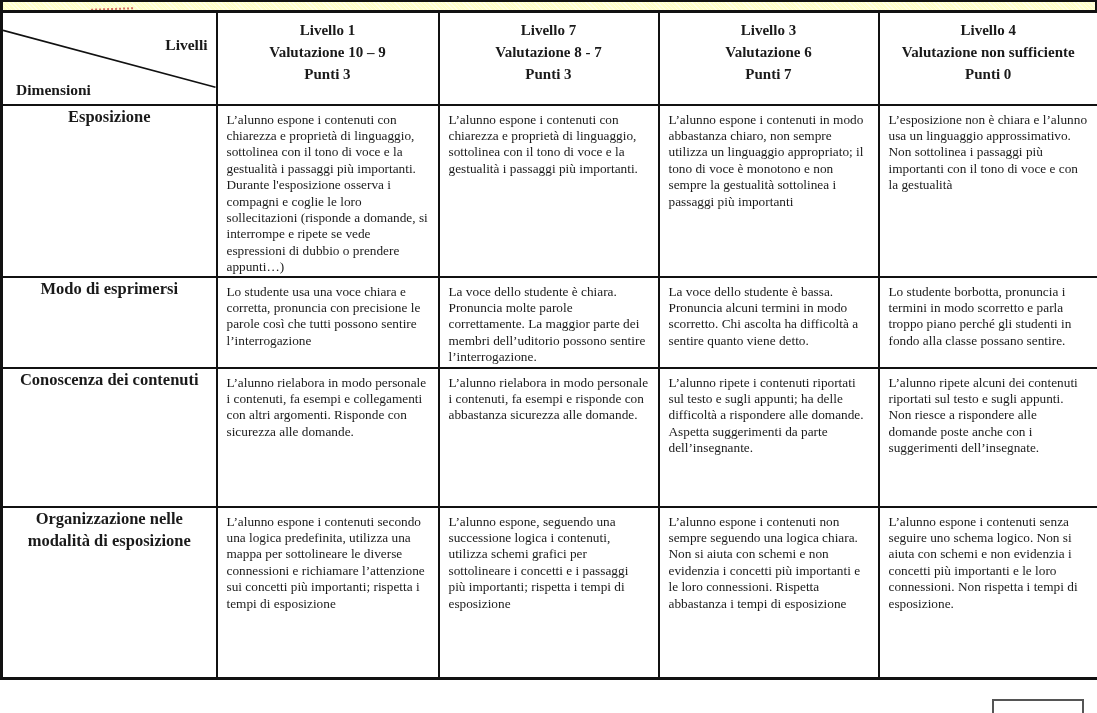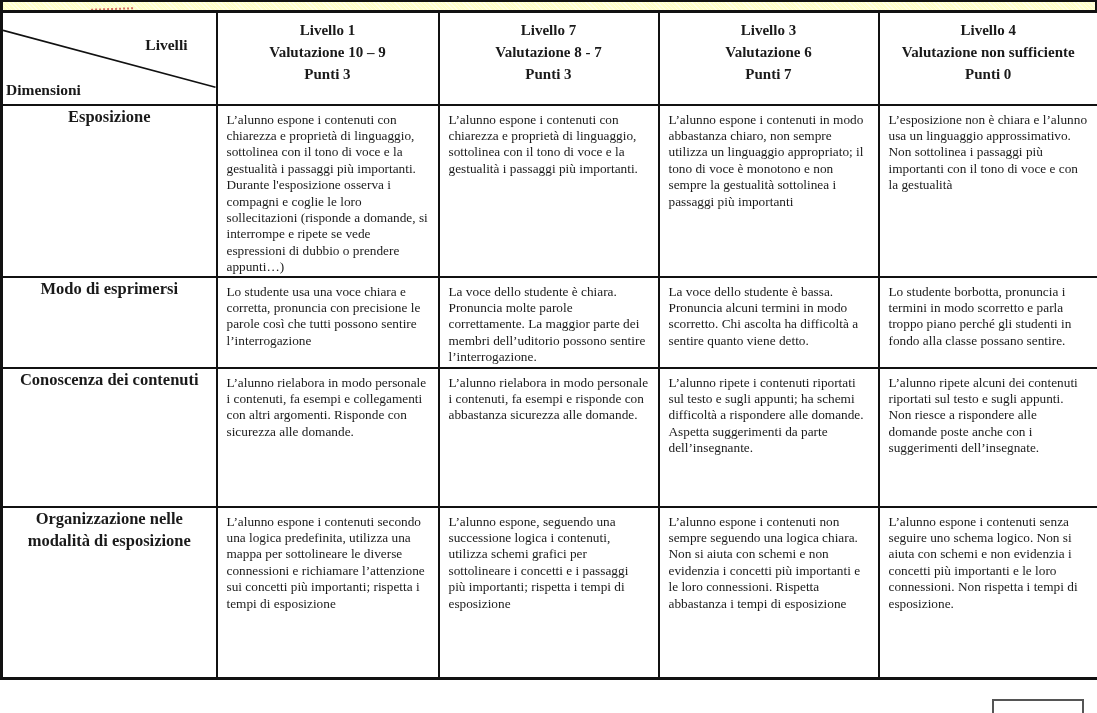--- a/index.html
+++ b/index.html
@@ -46,25 +46,25 @@
     vertical-align: top;
     color: #1a1a1a;
   }
   table.rubric { border: 3px solid #111; }
 
   
   tr.header-row { height: 93px; }
   td.corner-cell { position: relative; }
   .diag-svg { position: absolute; top: 0; left: 0; width: 100%; height: 100%; display: block; }
   .corner-top {
-    position: absolute; top: 23px; right: 28px;
+    position: absolute; top: 23px; right: 8px;
     font-weight: bold; font-size: 15.5px;
   }
   .corner-bottom {
-    position: absolute; bottom: 5px; left: 3px;
+    position: absolute; bottom: 5px; left: 13px;
     font-weight: bold; font-size: 15.5px;
   }
   td.level-cell {
     text-align: center;
     font-weight: bold;
     font-size: 15px;
     padding-top: 7px;
     line-height: 1.45;
   }
 
@@ -157,21 +157,21 @@
       <td class="content-cell">Lo studente usa una voce chiara e corretta, pronuncia con precisione le parole così che tutti possono sentire l’interrogazione</td>
       <td class="content-cell">La voce dello studente è chiara. Pronuncia molte parole correttamente. La maggior parte dei membri dell’uditorio possono sentire l’interrogazione.</td>
       <td class="content-cell">La voce dello studente è bassa. Pronuncia alcuni termini in modo scorretto.  Chi ascolta ha difficoltà a sentire quanto viene detto.</td>
       <td class="content-cell">Lo studente borbotta, pronuncia i termini in modo scorretto e parla troppo piano perché gli studenti in fondo alla classe possano sentire.</td>
     </tr>
 
     <tr class="row-3">
       <td class="dim-cell">Conoscenza dei contenuti</td>
       <td class="content-cell">L’alunno rielabora in modo personale i contenuti, fa esempi e collegamenti con altri argomenti. Risponde con sicurezza alle domande.</td>
       <td class="content-cell">L’alunno rielabora in modo personale i contenuti, fa esempi e risponde con abbastanza sicurezza alle domande.</td>
-      <td class="content-cell">L’alunno ripete i contenuti riportati sul testo e sugli appunti; ha schemi difficoltà a rispondere alle domande. Aspetta suggerimenti da parte dell’insegnante.</td>
+      <td class="content-cell">L’alunno ripete i contenuti riportati sul testo e sugli appunti; ha delle difficoltà a rispondere alle domande. Aspetta suggerimenti da parte dell’insegnante.</td>
       <td class="content-cell">L’alunno ripete alcuni dei contenuti  riportati sul testo e sugli appunti. Non riesce a rispondere alle domande poste anche con i suggerimenti dell’insegnate.</td>
     </tr>
 
     <tr class="row-4">
       <td class="dim-cell">Organizzazione nelle modalità di esposizione</td>
       <td class="content-cell">L’alunno espone i contenuti secondo una logica predefinita, utilizza una mappa per sottolineare le diverse connessioni e  richiamare l’attenzione sui concetti più importanti; rispetta i tempi di esposizione</td>
       <td class="content-cell">L’alunno espone, seguendo una successione logica  i contenuti, utilizza schemi grafici per sottolineare i concetti e i passaggi più importanti; rispetta i tempi di esposizione</td>
       <td class="content-cell">L’alunno espone i contenuti non sempre seguendo una logica chiara. Non si aiuta con schemi e non evidenzia i concetti più importanti e le loro connessioni. Rispetta abbastanza i tempi di esposizione</td>
       <td class="content-cell">L’alunno espone i contenuti senza seguire uno schema logico. Non si aiuta con schemi e non evidenzia i concetti più importanti e le loro connessioni. Non rispetta i tempi di esposizione.</td>
     </tr>

